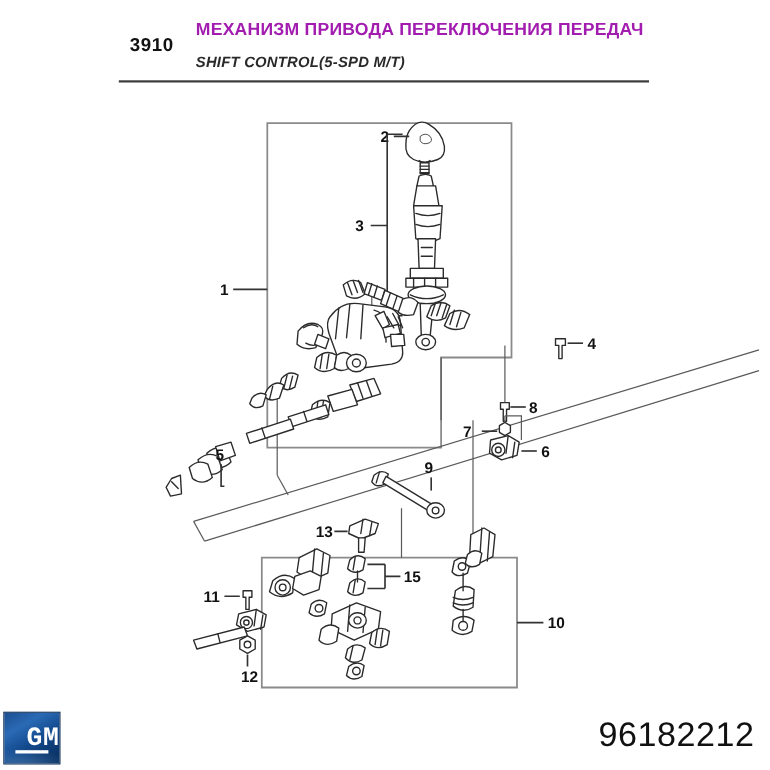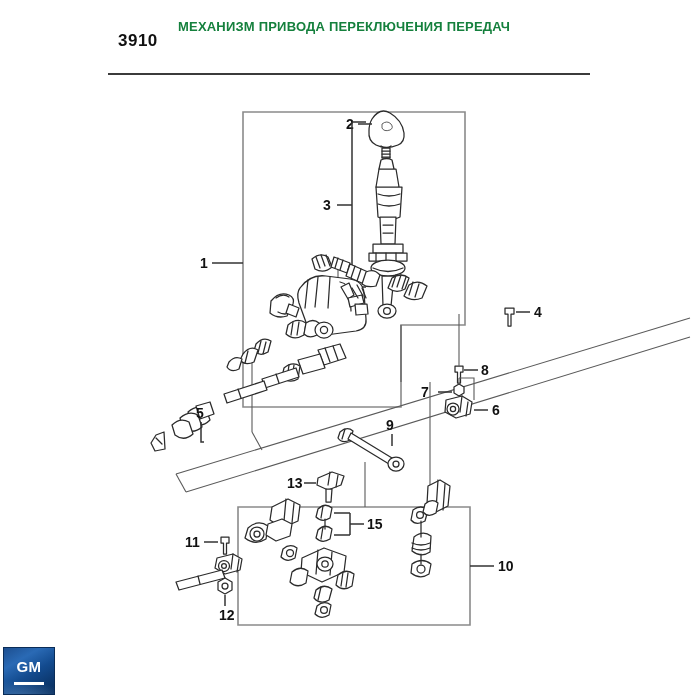--- a/index.html
+++ b/index.html
@@ -30,25 +30,25 @@
     top: 31px;
     font-size: 17px;
     font-weight: bold;
     letter-spacing: 0.5px;
     color: #111;
   }
   #title-ru {
     position: absolute;
     left: 178px;
     top: 19px;
-    font-size: 13px;
+    font-size: 16px;
     font-weight: bold;
     letter-spacing: 0.2px;
     white-space: nowrap;
-    color: #15803d;
+    color: #a21caf;
   }
   #title-en {
     position: absolute;
     left: 178px;
     top: 49px;
     font-size: 13.5px;
     font-style: italic;
     font-weight: bold;
     letter-spacing: 0.2px;
     white-space: nowrap;
@@ -96,27 +96,27 @@
     left: -6px;
     bottom: -8px;
     width: 70px;
     height: 22px;
     background: radial-gradient(ellipse at 30% 100%, rgba(120,170,220,0.55) 0%, rgba(30,80,140,0) 70%);
   }
   #gm-wordmark {
     position: absolute;
     left: 0; top: 10px;
     width: 100%;
-    text-align: center;
-    font-size: 15px;
+    text-align: right;
+    font-size: 24px;
     font-weight: bold;
     letter-spacing: 0.5px;
     color: #ffffff;
     z-index: 2;
-    font-family: Liberation Sans, sans-serif;
+    font-family: Liberation Mono, monospace;
   }
   #gm-underline {
     position: absolute;
     left: 10px;
     top: 34px;
     width: 30px;
     height: 3px;
     background: #ffffff;
     z-index: 2;
   }
@@ -137,20 +137,21 @@
   .pt { fill: none; stroke: #2b2b2b; stroke-width: 1.25; stroke-linejoin: round; stroke-linecap: round; }
   .pt-f { fill: #ffffff; stroke: #2b2b2b; stroke-width: 1.25; stroke-linejoin: round; }
   .hatch { stroke: #2b2b2b; stroke-width: 0.75; fill: none; }
 </style>
 </head>
 <body>
 
 <div id="header">
   <div id="group-number">3910</div>
   <div id="title-ru">МЕХАНИЗМ ПРИВОДА ПЕРЕКЛЮЧЕНИЯ ПЕРЕДАЧ</div>
+  <div id="title-en">SHIFT CONTROL(5-SPD M/T)</div>
   <div id="header-rule"></div>
 </div>
 
 <div id="diagram">
 <svg width="700" height="560" viewBox="0 0 700 560" xmlns="http://www.w3.org/2000/svg">
 
   <path class="frame" d="M243,30 L465,30 L465,243 L401,243 L401,325 L243,325 Z"></path>
   <path class="frame" d="M238,425 L470,425 L470,543 L238,543 Z"></path>
 
   <g>
@@ -394,13 +395,14 @@
   </g>
 
 </svg>
 </div>
 
 <div id="footer">
   <div id="gm-logo">
     <div id="gm-wordmark">GM</div>
     <div id="gm-underline"></div>
   </div>
+  <div id="part-number">96182212</div>
 </div>
 
 </body></html>

